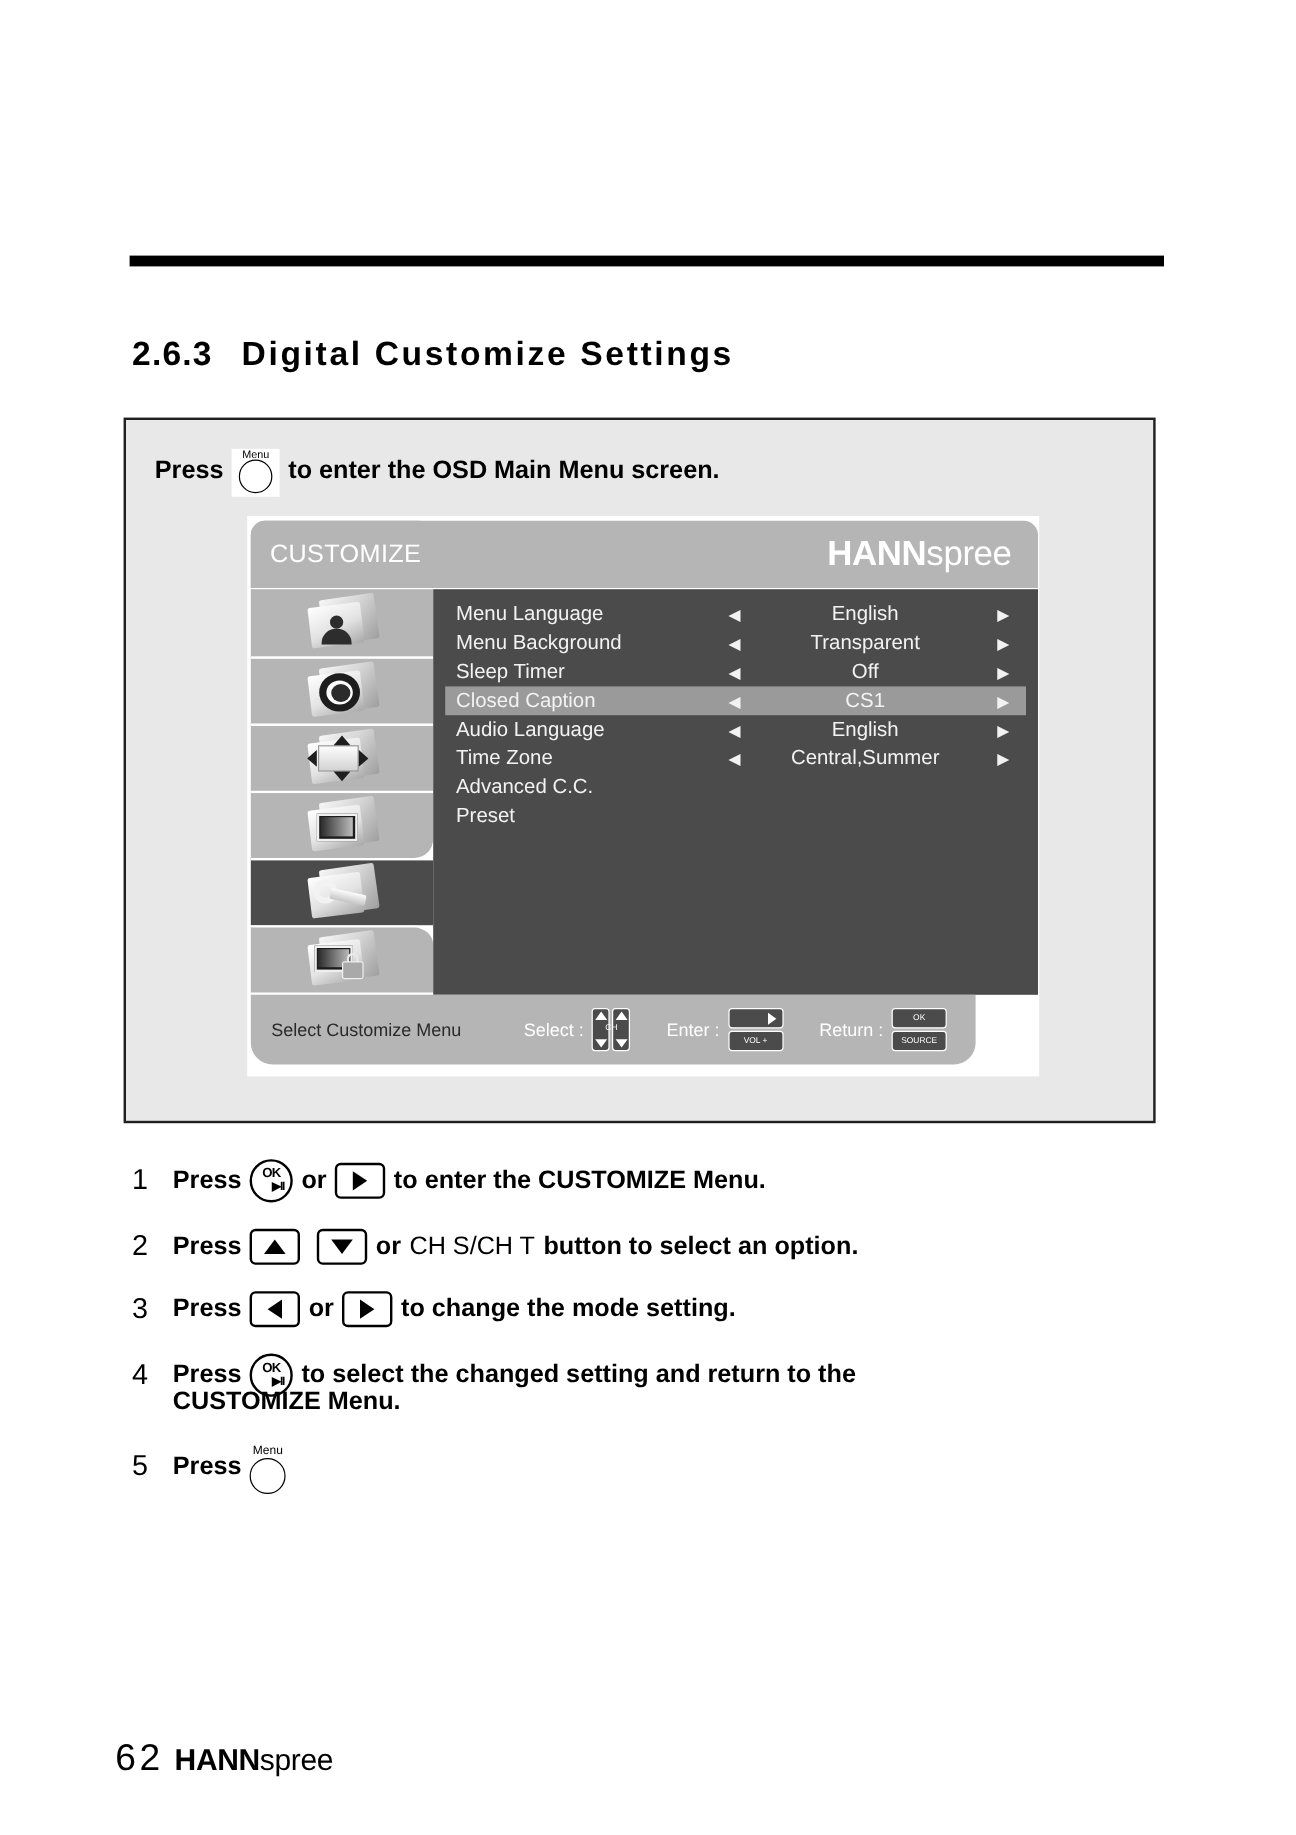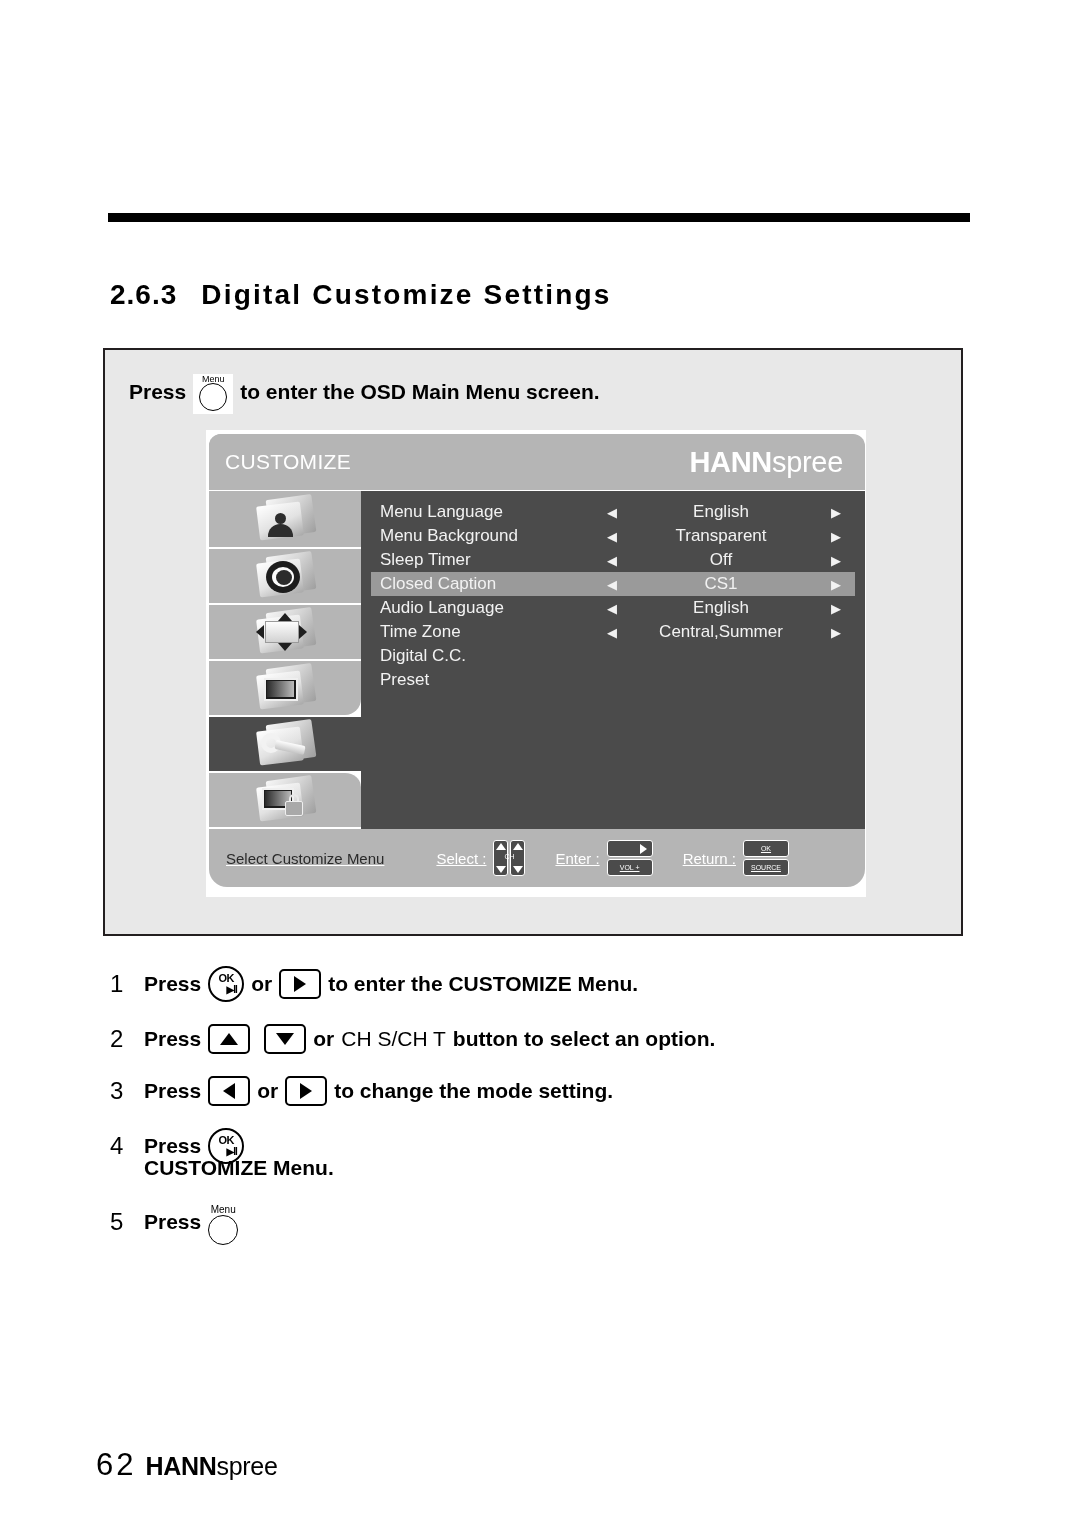--- a/index.html
+++ b/index.html
@@ -217,25 +217,25 @@
   .row:first-child { margin-top:9px; }
   .row.hl { background:#9a9a9a; }
   .row .label { width:228px; padding-left:9px; white-space:nowrap; }
   .row .al { width:26px; text-align:center; font-size:13px; }
   .row .val { flex:1; text-align:center; white-space:nowrap; }
   .row .ar { width:38px; text-align:center; font-size:13px; }
 
   
   .osd-foot {
     position:absolute; left:3px; top:399px;
-    width:656px; height:58px;
+    width:604px; height:58px;
     background:#b5b5b5;
     border-radius:0 0 18px 18px;
     display:flex; align-items:center;
-    color:#ffffff; font-size:15px;text-decoration:underline;
+    color:#ffffff; font-size:15px;
   }
   .foot-title { color:#2a2a2a; margin-left:17px; white-space:nowrap; }
   .foot-grp { display:flex; align-items:center; white-space:nowrap; }
   .foot-grp .t { margin-right:7px; }
 
   
   .rocker-pair { display:flex; align-items:center; gap:2px; position:relative; }
   .rocker {
     width:15px; height:36px;
     background:#4b4b4b; border:1.4px solid #ffffff;
@@ -465,21 +465,21 @@
           <span class="val">English</span>
           <span class="ar">▶</span>
         </div>
         <div class="row">
           <span class="label">Time Zone</span>
           <span class="al">◀</span>
           <span class="val">Central,Summer</span>
           <span class="ar">▶</span>
         </div>
         <div class="row">
-          <span class="label">Digital C.C.</span>
+          <span class="label">Advanced C.C.</span>
           <span class="al"></span>
           <span class="val"></span>
           <span class="ar"></span>
         </div>
         <div class="row">
           <span class="label">Preset</span>
           <span class="al"></span>
           <span class="val"></span>
           <span class="ar"></span>
         </div>
@@ -570,20 +570,21 @@
   </div>
 
   <div class="step-wrap">
     <div class="step" style="margin-bottom:6px;">
       <span class="n">4</span>
       <span class="tx">Press</span>
       <span class="key-ok">
         <span class="ok">OK</span>
         <span class="pp">▶II</span>
       </span>
+      <span class="tx">to select the changed setting and return to the</span>
     </div>
     <div class="step-cont">CUSTOMIZE Menu.</div>
   </div>
 
   <div class="step">
     <span class="n">5</span>
     <span class="tx">Press</span>
     <span class="key-menu">
       <span class="lbl">Menu</span>
       <span class="circ"></span>

